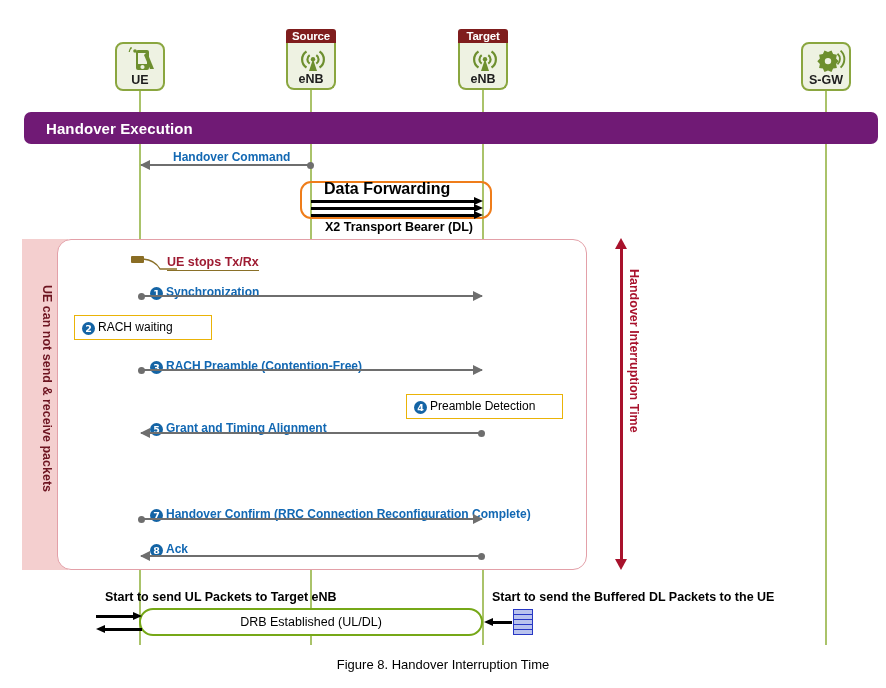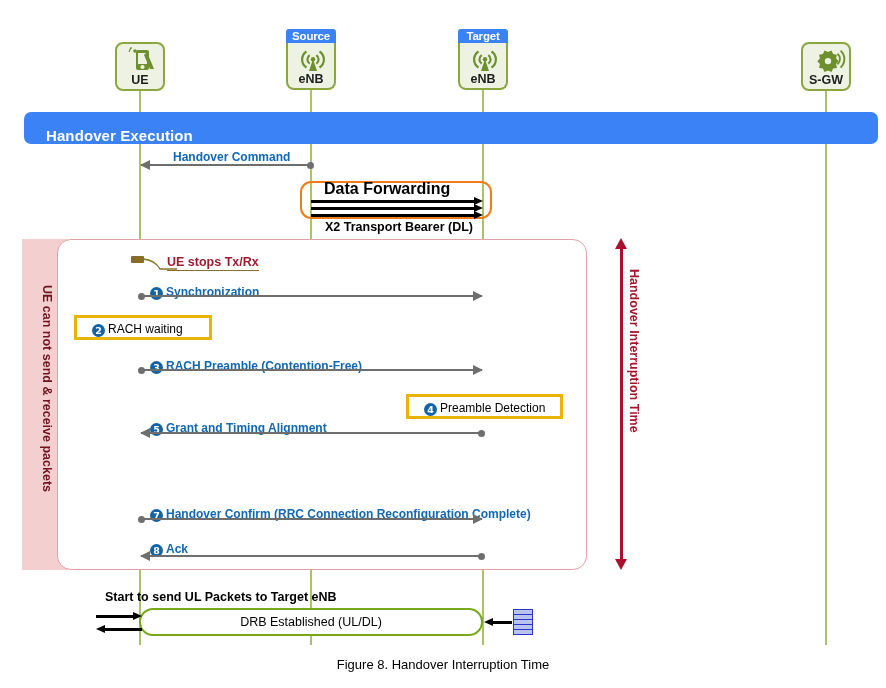--- a/index.html
+++ b/index.html
@@ -24,21 +24,21 @@
   
   .actor{
     position:absolute;
     width:54px;
     text-align:center;
   }
   .actor .tag{
     display:block;
     margin:0 auto;
     width:50px;
-    background:#3b82f6;
+    background:#7f1d1d;
     color:#ffffff;
     font-size:11.5px;
     font-weight:bold;
     line-height:14px;
     border-radius:3px 3px 0 0;
     letter-spacing:-0.2px;
   }
   .actor .box{
     width:50px;height:49px;
     margin:0 auto;
@@ -53,26 +53,26 @@
     position:absolute;left:0;right:0;top:3px;height:27px;
   }
   .actor .lbl{
     position:absolute;left:0;right:0;bottom:2px;
     font-size:12.5px;font-weight:bold;color:#1d1d1d;line-height:14px;
   }
 
   
   .banner{
     position:absolute;
-    background:#3b82f6;
+    background:#701a75;
     border-radius:7px;
     color:#ffffff;
     font-size:15px;
     font-weight:bold;
-    display:flex;align-items:flex-end;
+    display:flex;align-items:center;
     padding-left:22px;
     box-sizing:border-box;
     letter-spacing:.1px;
   }
 
   
   .msg-label{
     position:absolute;
     font-size:12px;
     font-weight:bold;
@@ -153,25 +153,25 @@
     border:1.6px solid #e3a0a8;
     border-radius:14px;
     box-sizing:border-box;
     background:#ffffff;
   }
 
   
   .note{
     position:absolute;
     background:#ffffff;
-    border:3px solid #eab308;
+    border:1px solid #eab308;
     box-sizing:border-box;
     font-size:12px;
     color:#000;
-    padding:3px 7px 3px 15px;
+    padding:3px 7px 3px 7px;
     line-height:16px;
     white-space:nowrap;
   }
 
   
   .stops-label{
     position:absolute;
     font-size:12.5px;
     font-weight:bold;
     color:#9e1b32;
@@ -427,20 +427,23 @@
     <div class="shaft"></div>
     <div class="cap dn"></div>
   </div>
   <div class="hit-text" style="left:641px;top:269px;">
     <span>Handover Interruption Time</span>
   </div>
 
   <div class="bold-note" style="left:105px;top:590px;">
     <span>Start to send UL Packets to Target eNB</span>
   </div>
+  <div class="bold-note" style="left:492px;top:590px;">
+    <span>Start to send the Buffered DL Packets to the UE</span>
+  </div>
 
   <div class="drb-box" style="left:139px;top:608px;width:344px;height:28px;">
     <span>DRB Established (UL/DL)</span>
   </div>
 
   <div class="blk-arrow" style="left:96px;top:613px;width:46px;">
     <div class="shaft"></div>
     <div class="head"></div>
   </div>
   <div class="blk-arrow lft" style="left:96px;top:626px;width:46px;">

